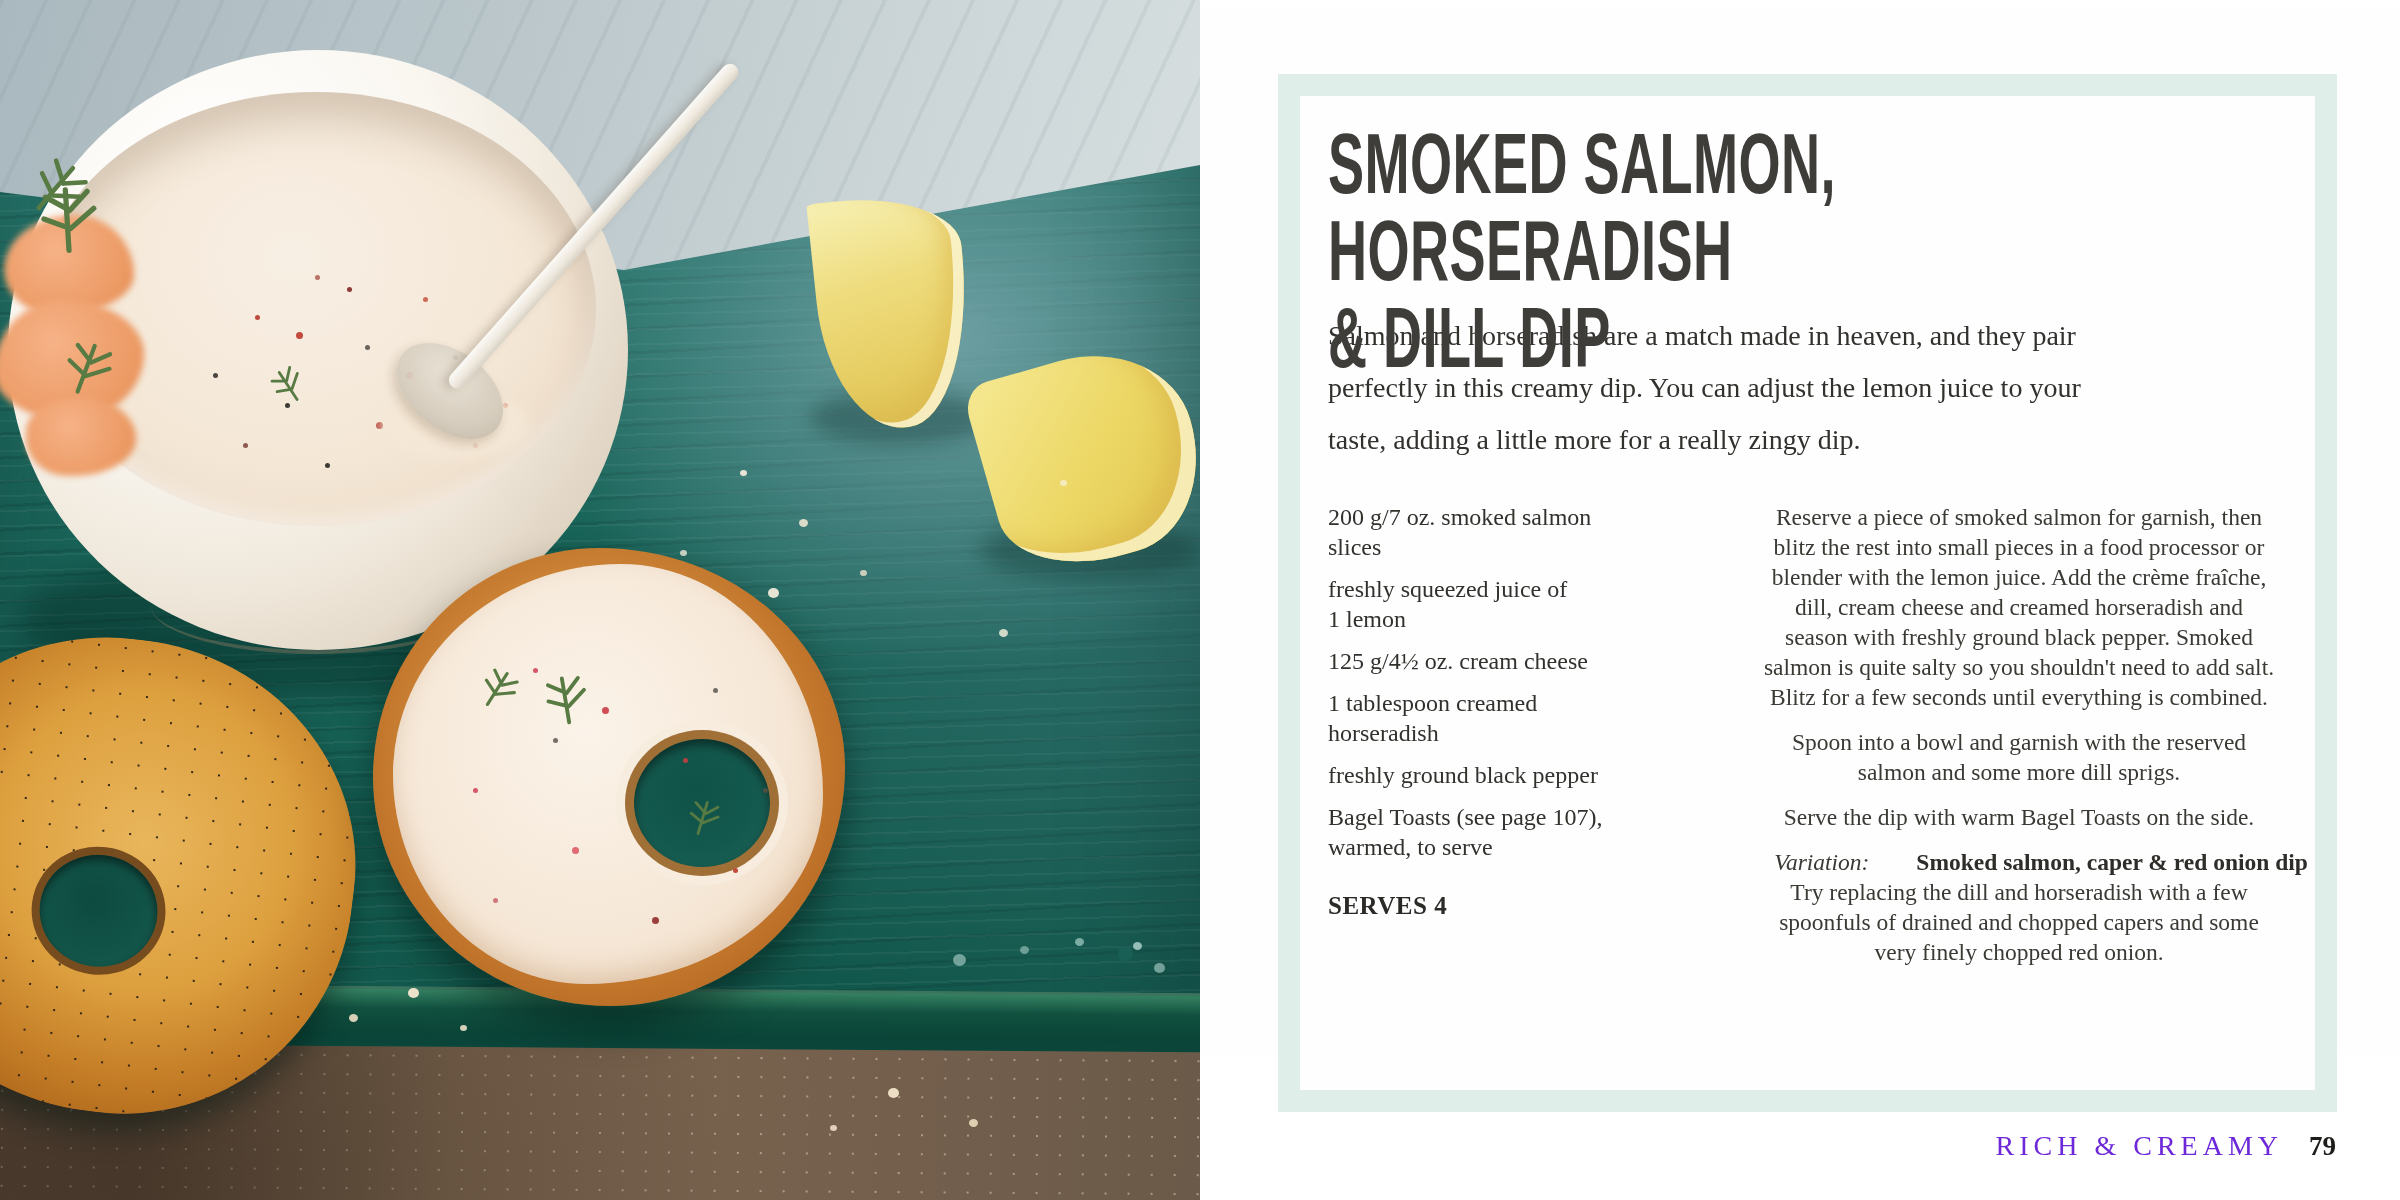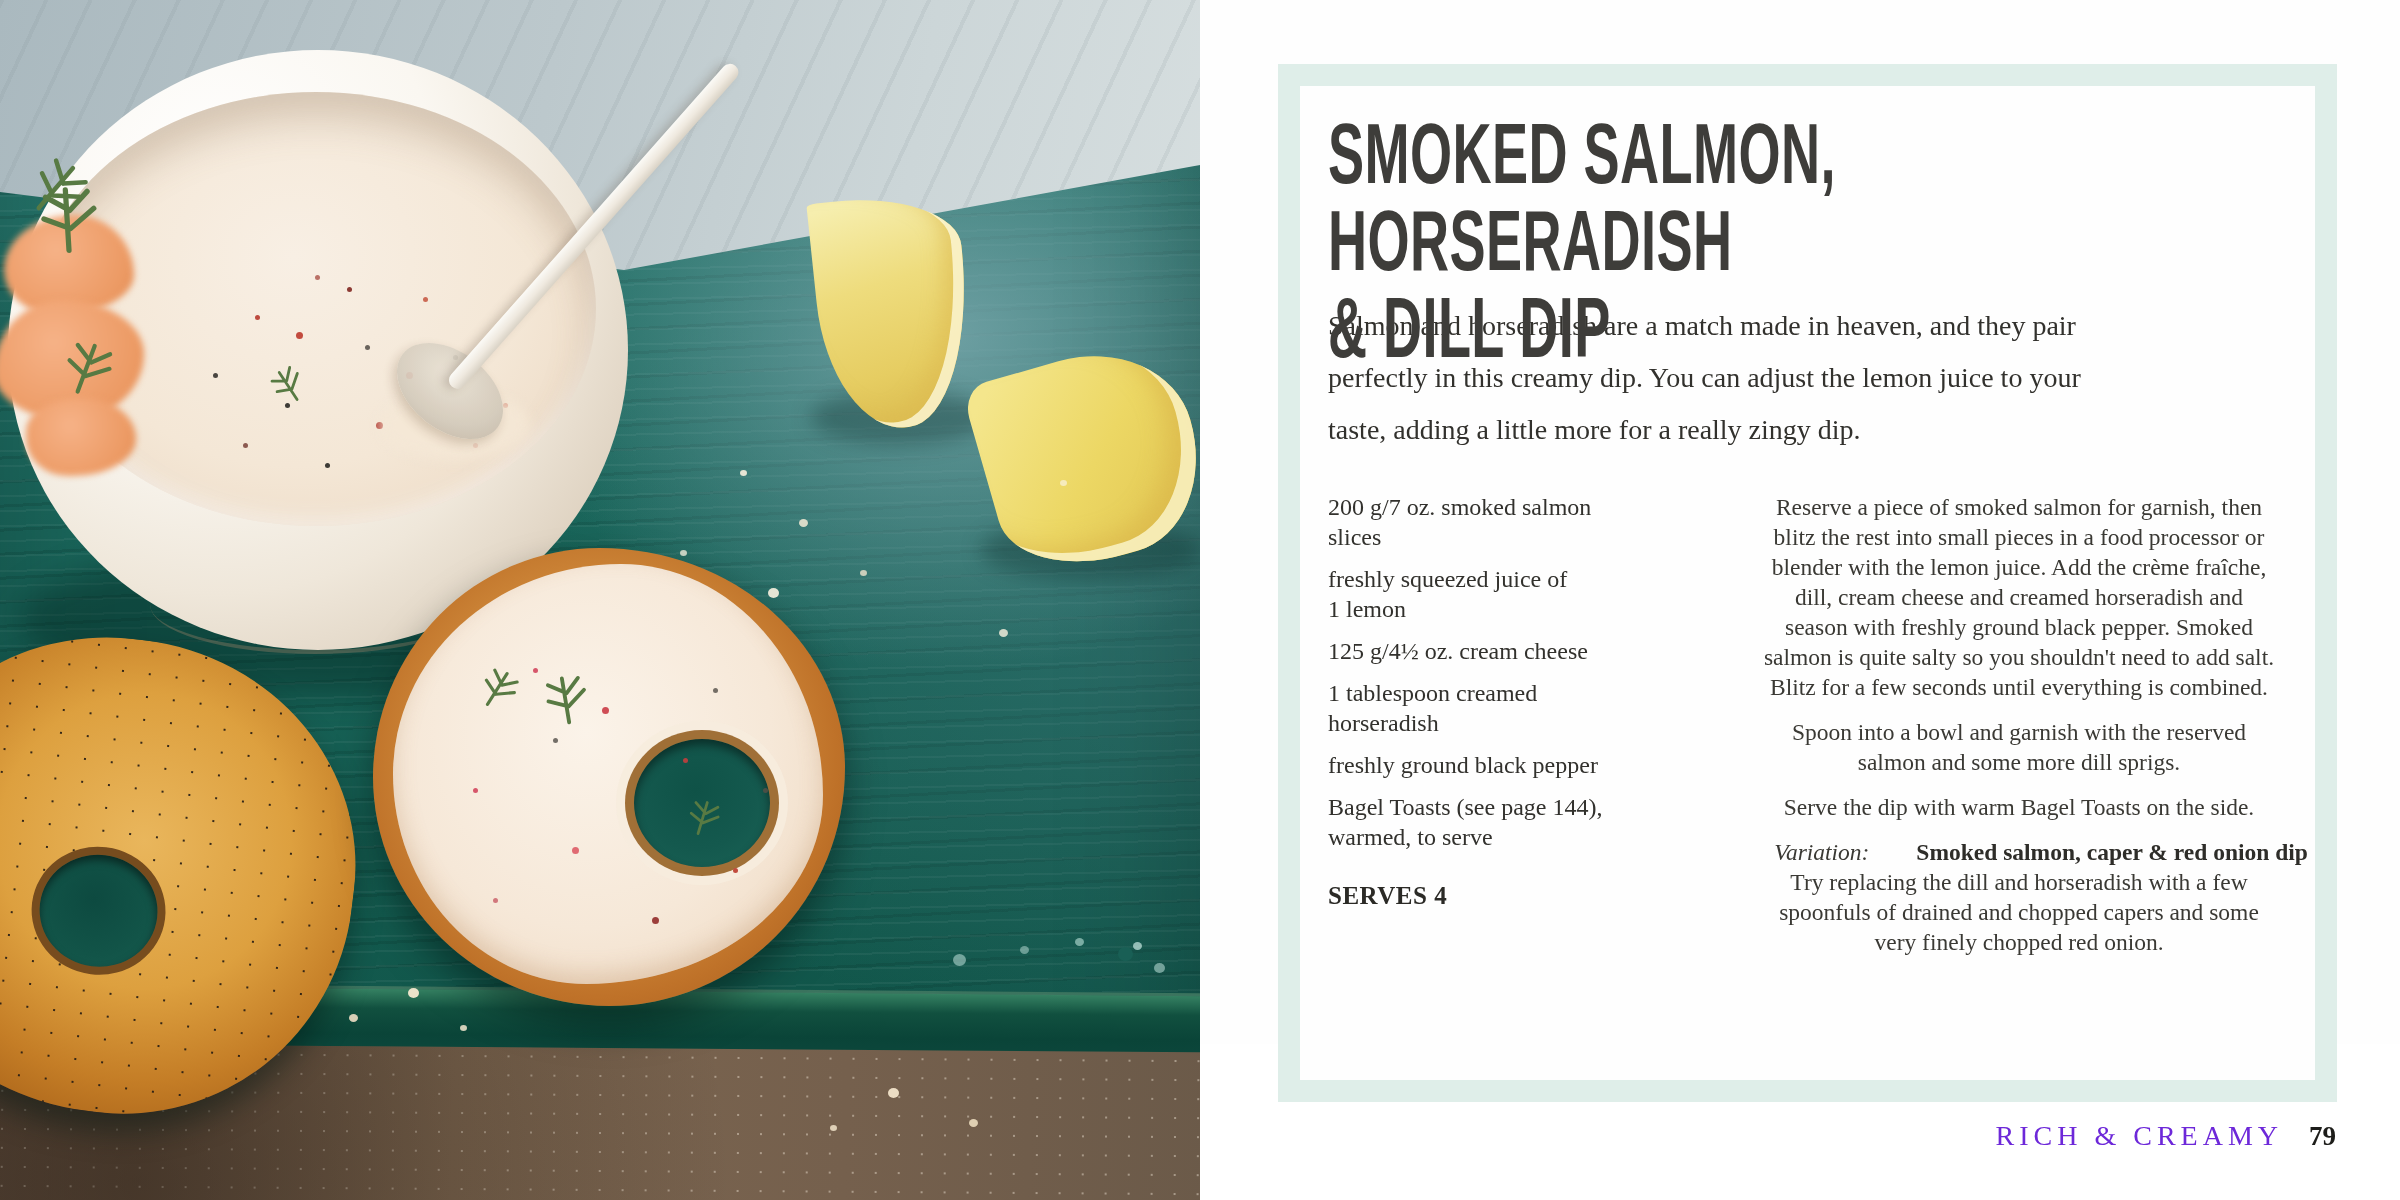--- a/index.html
+++ b/index.html
@@ -111,21 +111,21 @@
   .crumbs{position:absolute;left:740px;top:470px;width:7px;height:6px;border-radius:50%;background:rgba(250,240,222,.9);
     box-shadow:60px 50px 0 1px rgba(246,235,214,.85),120px 100px 0 rgba(240,228,205,.8),30px 120px 0 2px rgba(250,242,224,.9),
       -330px 520px 0 2px rgba(246,233,208,.95),-390px 545px 0 1px rgba(238,222,196,.9),-280px 555px 0 rgba(246,233,208,.85),
       150px 620px 0 2px rgba(242,228,202,.95),230px 650px 0 1px rgba(235,219,190,.9),90px 655px 0 rgba(242,228,202,.85),
       320px 10px 0 rgba(250,242,224,.7),260px 160px 0 1px rgba(250,242,224,.8),-60px 80px 0 rgba(250,242,224,.75)}
   .droplets{position:absolute;left:1075px;top:938px;width:9px;height:8px;border-radius:50%;background:rgba(205,240,232,.55);
     box-shadow:46px 12px 0 3px rgba(26,96,86,.9),58px 4px 0 rgba(215,245,238,.65),-120px 18px 0 2px rgba(210,240,233,.5),
       -55px 8px 0 rgba(210,240,233,.45),80px 26px 0 1px rgba(210,240,233,.5);}
 
   
-  .page{position:absolute;left:1200px;top:0;width:1200px;height:1044px;background:#fefefe;}
+  .page{position:absolute;left:1200px;top:10px;width:1200px;height:1044px;background:#fefefe;}
   .frame{position:absolute;left:78px;top:64px;width:1059px;height:1038px;background:#dfeee9;}
   .card{position:absolute;left:22px;top:22px;right:22px;bottom:22px;background:#fefefe;
     padding:18px 10px 0 28px;box-sizing:border-box;}
   h1.title{margin:6px 0 14px 0;height:176px;color:#3e3d3a;
     font-family:"Liberation Sans",sans-serif;font-weight:700;font-size:66px;line-height:68px;
     letter-spacing:.5px;transform:scale(.82,1.28);transform-origin:left top;}
   h1.title span{display:block;}
   .intro{margin:0 0 36px 0;width:900px;font-size:28px;line-height:52px;color:#32312d;white-space:pre-line;}
   .columns{display:flex;gap:14px;}
   .ing-col{width:366px;flex:none;}
@@ -229,21 +229,21 @@
           <div class="ing-col">
             <ul>
               <li>200 g/7 oz. smoked salmon
 slices</li>
               <li>freshly squeezed juice of
 1 lemon</li>
               <li>125 g/4½ oz. cream cheese</li>
               <li>1 tablespoon creamed
 horseradish</li>
               <li>freshly ground black pepper</li>
-              <li>Bagel Toasts (see page 144),
+              <li>Bagel Toasts (see page 107),
 warmed, to serve</li>
             </ul>
             <div class="serves">SERVES 4</div>
           </div>
 
           <div class="method-col">
             <p>Reserve a piece of smoked salmon for garnish, then
 blitz the rest into small pieces in a food processor or
 blender with the lemon juice. Add the crème fraîche,
 dill, cream cheese and creamed horseradish and

